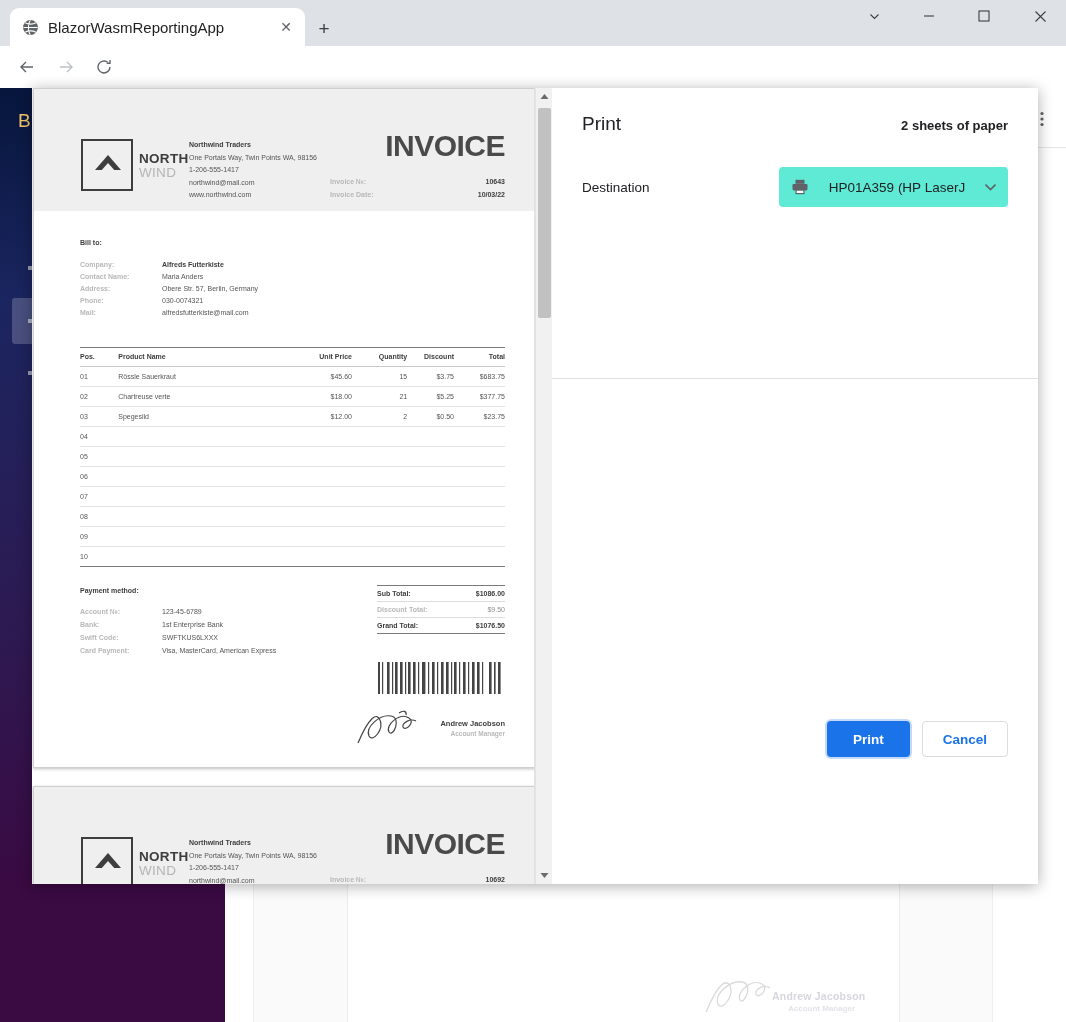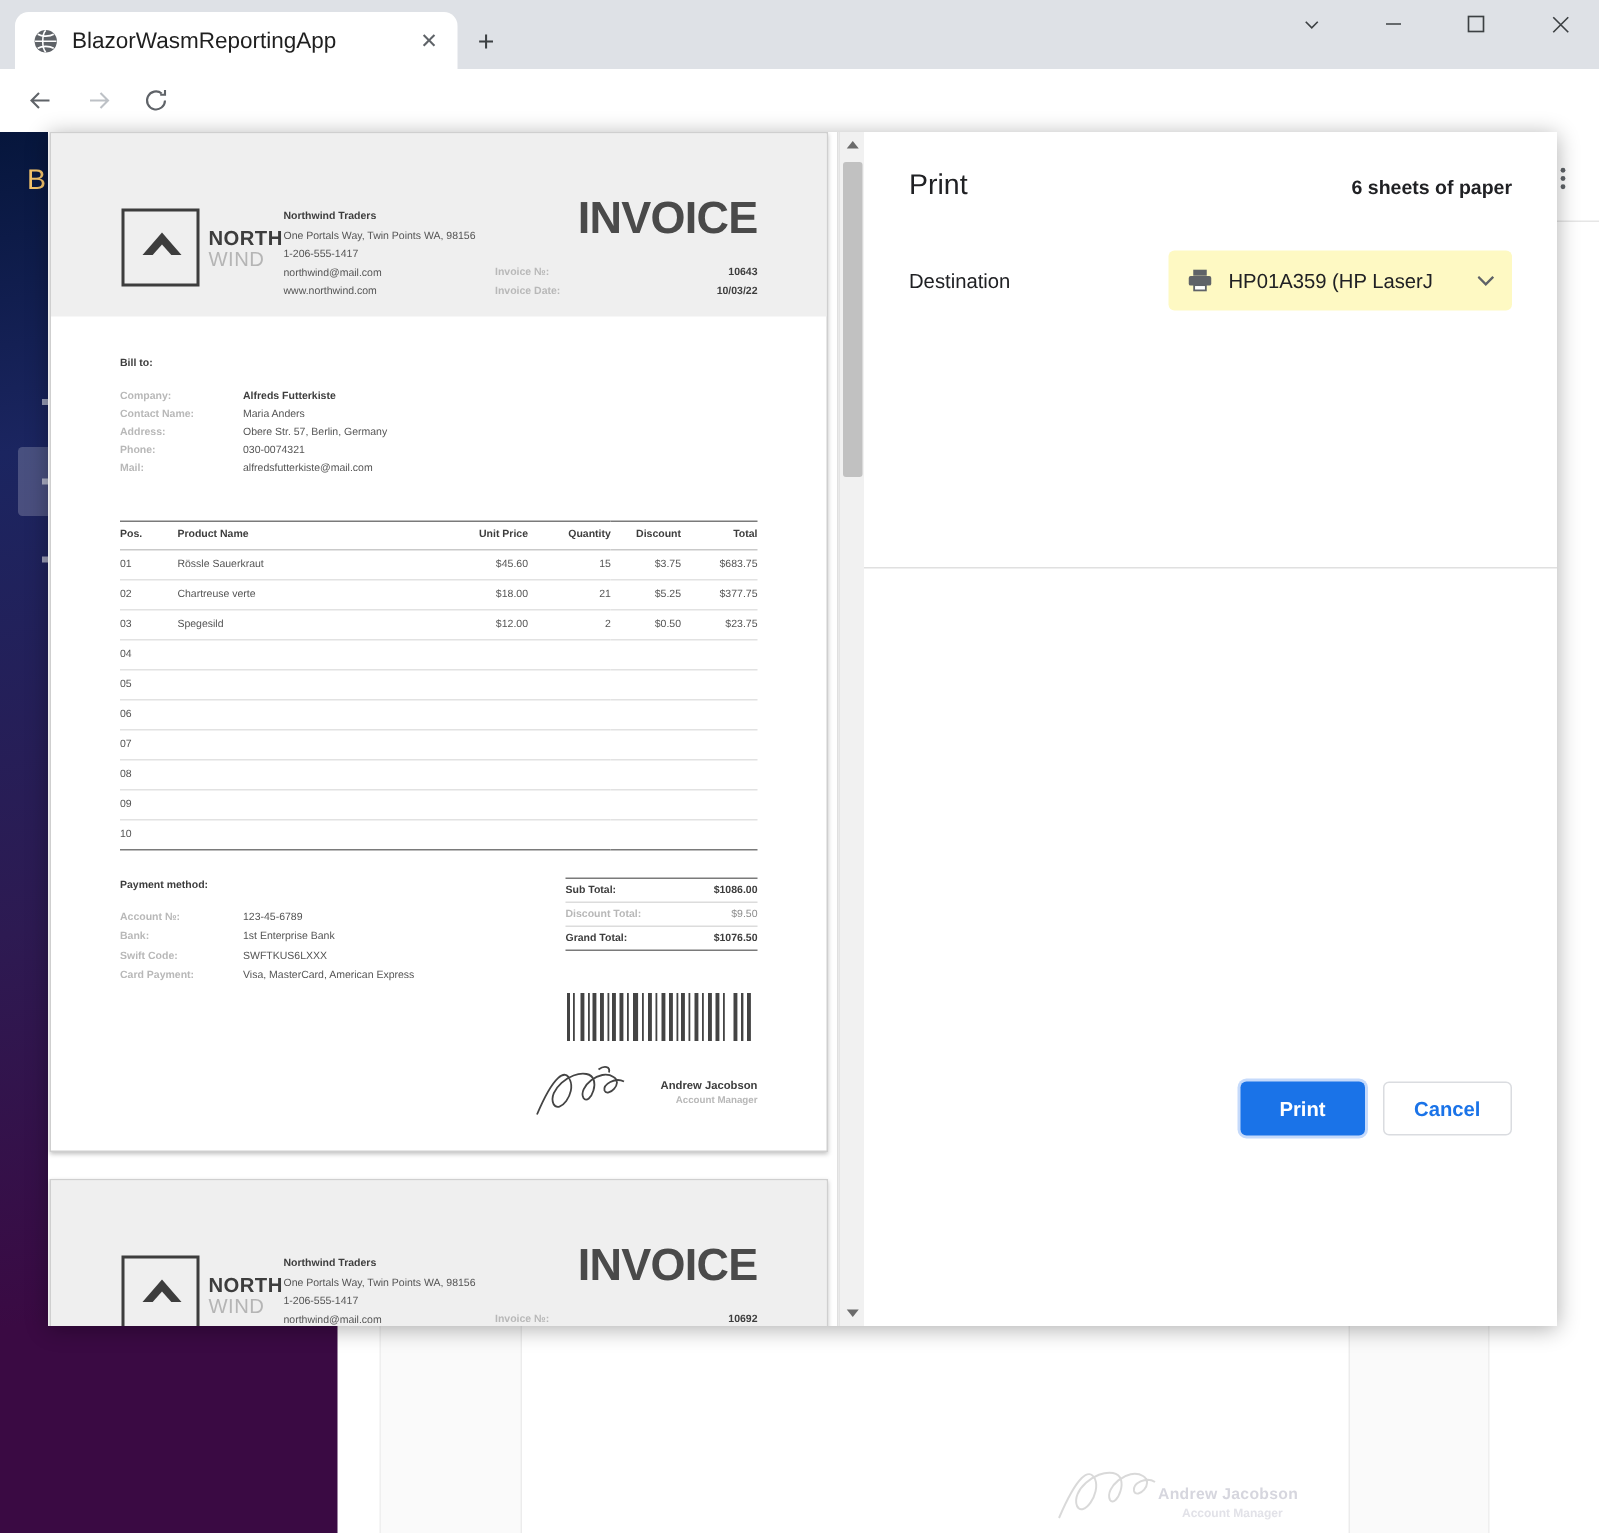--- a/index.html
+++ b/index.html
@@ -135,25 +135,25 @@
     display: flex; align-items: center; justify-content: center;
   }
   #sb-up { top: 0; } #sb-down { bottom: 0; }
   #sb-thumb { position: absolute; left: 2px; top: 20px; width: 13px; height: 210px; background: #c1c1c1; border-radius: 2px; }
 
   
   #settings-pane { flex: 1; height: 696px; background: #fff; position: relative; padding: 0 30px; }
   #settings-head { display: flex; align-items: baseline; justify-content: space-between; padding-top: 25px; }
   #print-heading { font-size: 19px; color: #202124; font-weight: 400; }
   #sheets-count { font-size: 13px; color: #202124; font-weight: bold; }
-  .setting-row { display: flex; align-items: center; margin-top: 32px; }
+  .setting-row { display: flex; align-items: center; margin-top: 32px; gap: 24px; }
   .setting-label { width: 173px; font-size: 13.5px; color: #202124; }
   .control-box {
-    background: #fef9c3; border-radius: 4px; height: 40px;
-    display: flex; align-items: center; padding: 0 12px; position: relative;
+    background: #5eead4; border-radius: 4px; height: 40px;
+    display: flex; align-items: center; padding: 0 12px; position: relative; text-align: center;
   }
   #destination-control { width: 229px; gap: 10px; }
   #destination-text {
     font-size: 13.5px; color: #202124; flex: 1; white-space: nowrap;
     overflow: hidden; text-overflow: clip;
   }
   #pages-control { width: 229px; }
   #pages-text { font-size: 13.5px; color: #202124; flex: 1; }
   #copies-control { width: 80px; }
   #copies-value { font-size: 13.5px; color: #202124; }
@@ -645,21 +645,21 @@
     <div id="sb-down">
       <svg width="9" height="7" viewBox="0 0 9 7">
           <path d="M0.5 1 L4.5 6 L8.5 1 Z" fill="#6b6b6b"></path>
         </svg>
     </div>
   </div>
 
   <div id="settings-pane">
     <div id="settings-head">
       <div id="print-heading">Print</div>
-      <div id="sheets-count">6 sheets of paper</div>
+      <div id="sheets-count">2 sheets of paper</div>
     </div>
 
     <div class="setting-row">
       <div class="setting-label">Destination</div>
       <div class="control-box" id="destination-control">
         <span style="display:flex">
           <svg width="18" height="18" viewBox="0 0 18 18">
             <rect x="4.5" y="1.8" width="9" height="4" fill="#5f6368"></rect>
             <rect x="1.5" y="6" width="15" height="6.4" rx="1.3" fill="#5f6368"></rect>
             <rect x="4.5" y="11.5" width="9" height="4.7" fill="#5f6368"></rect>

